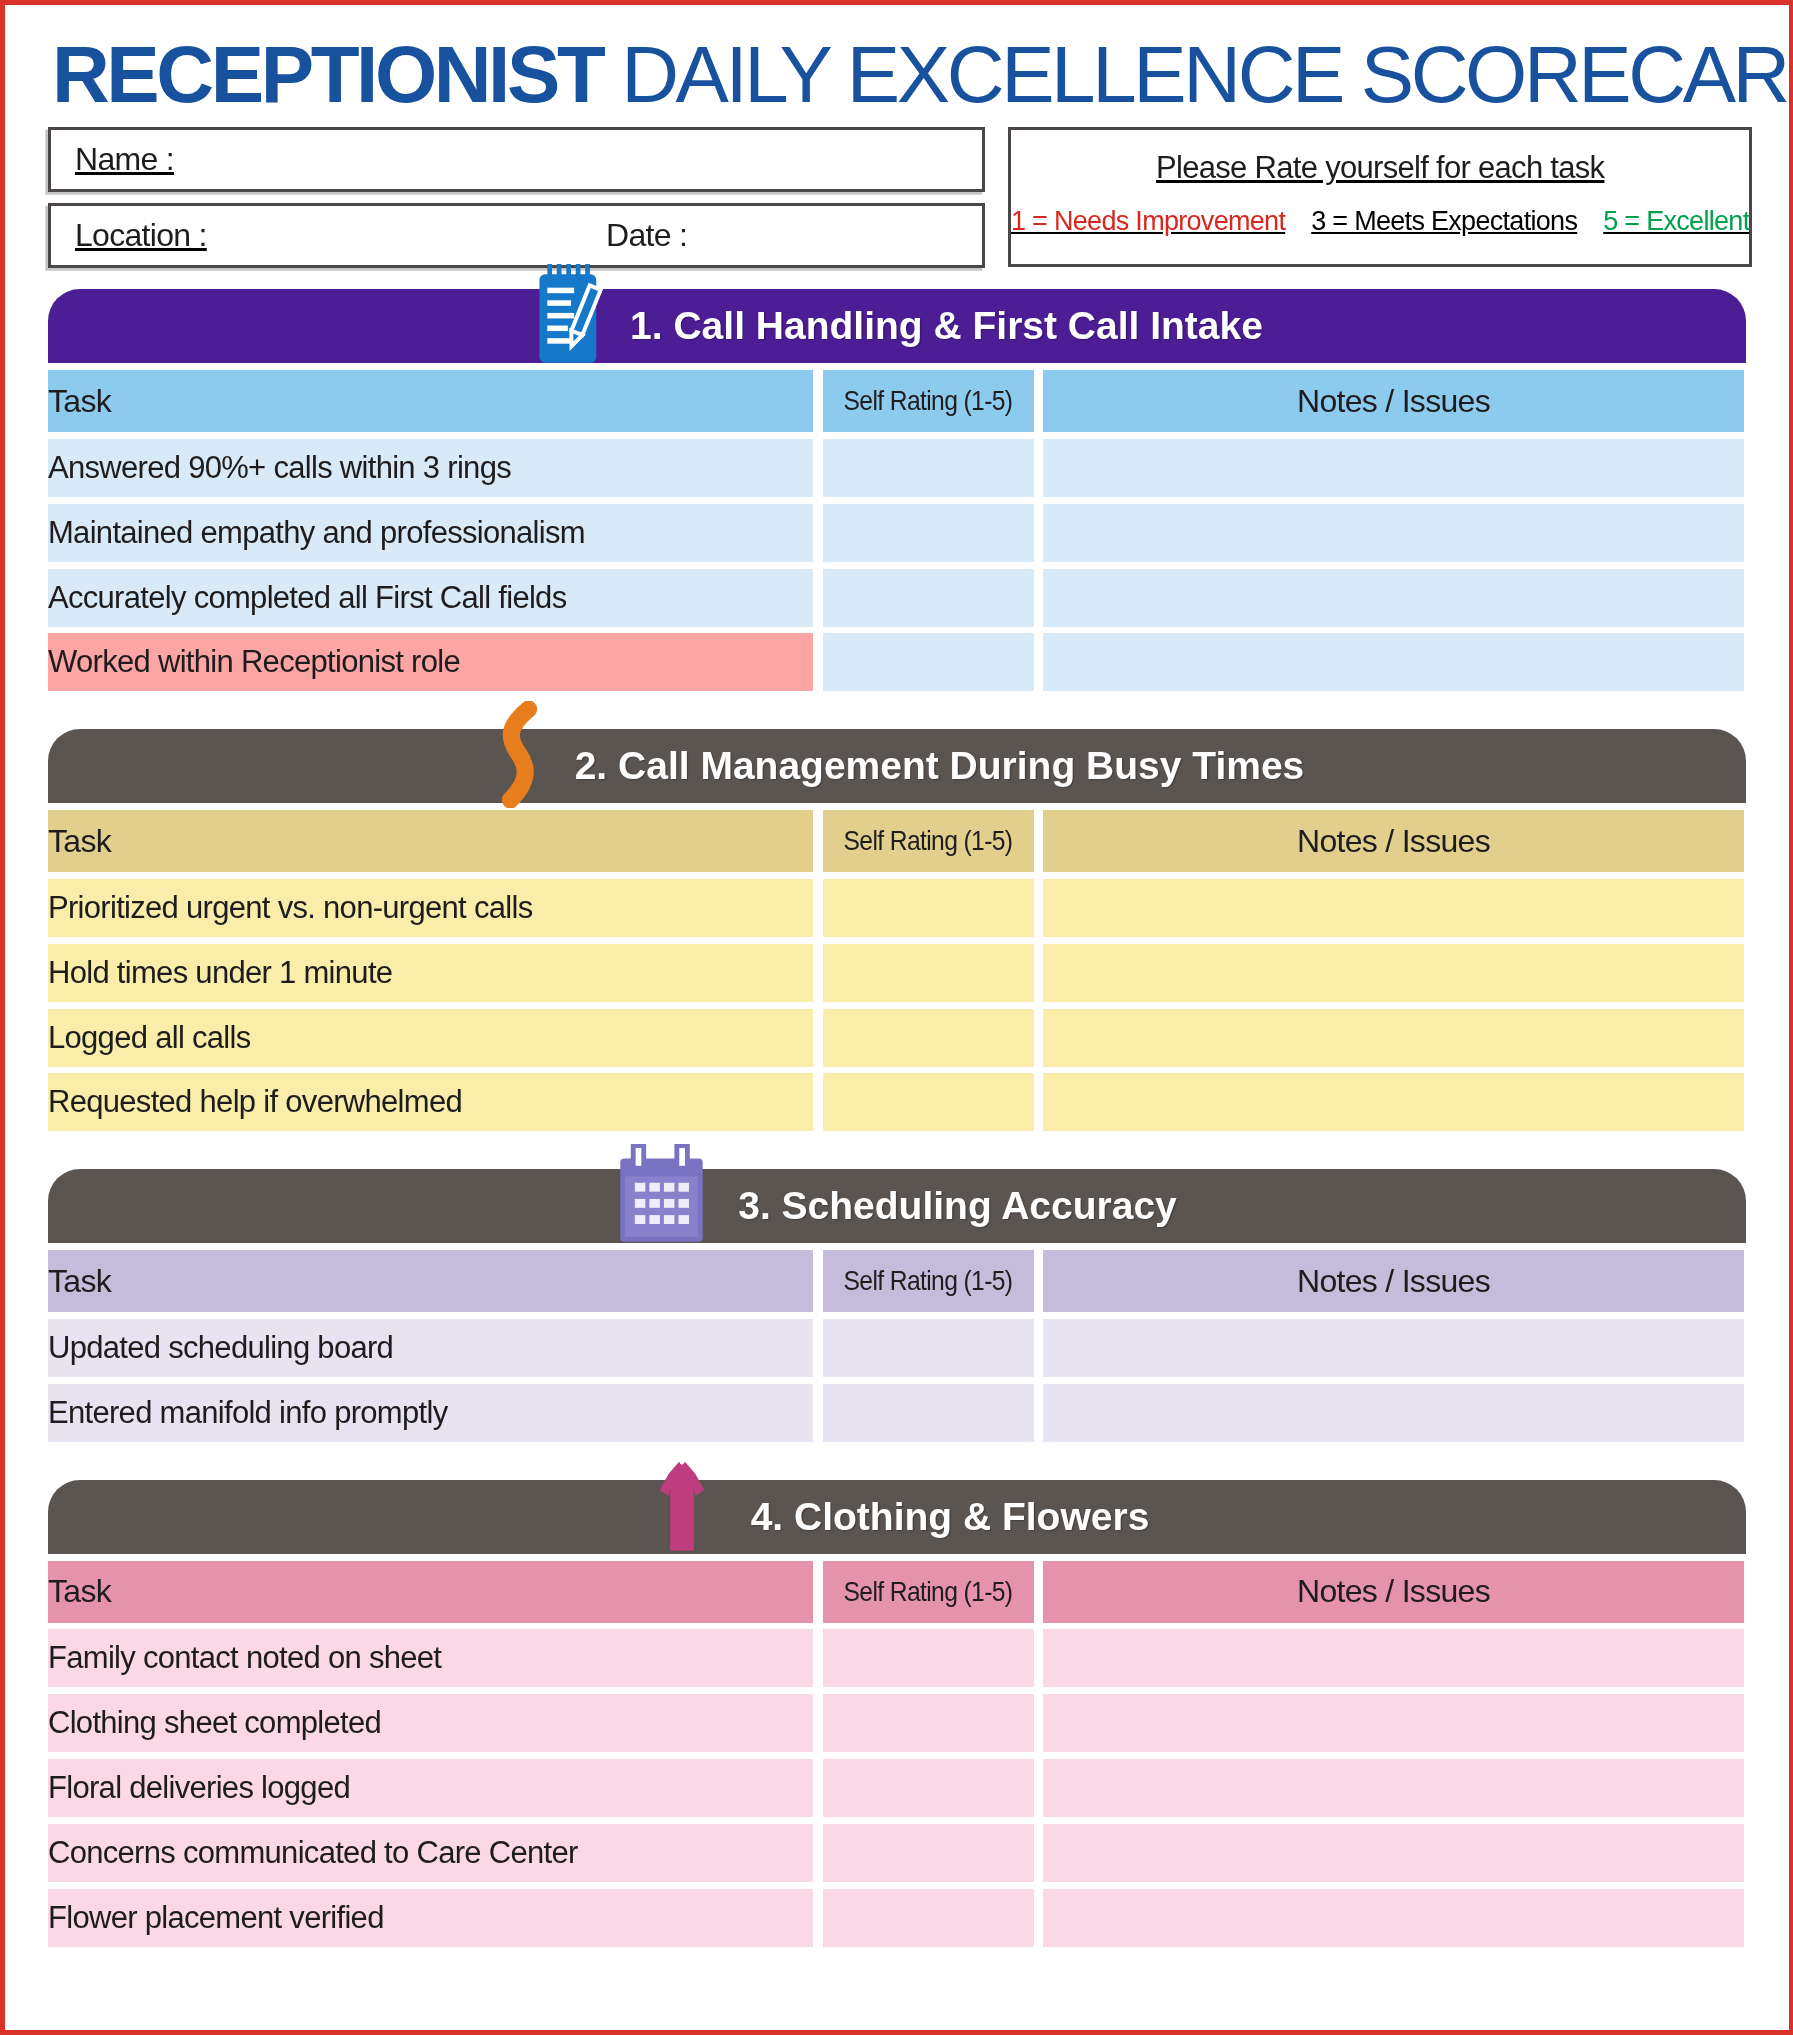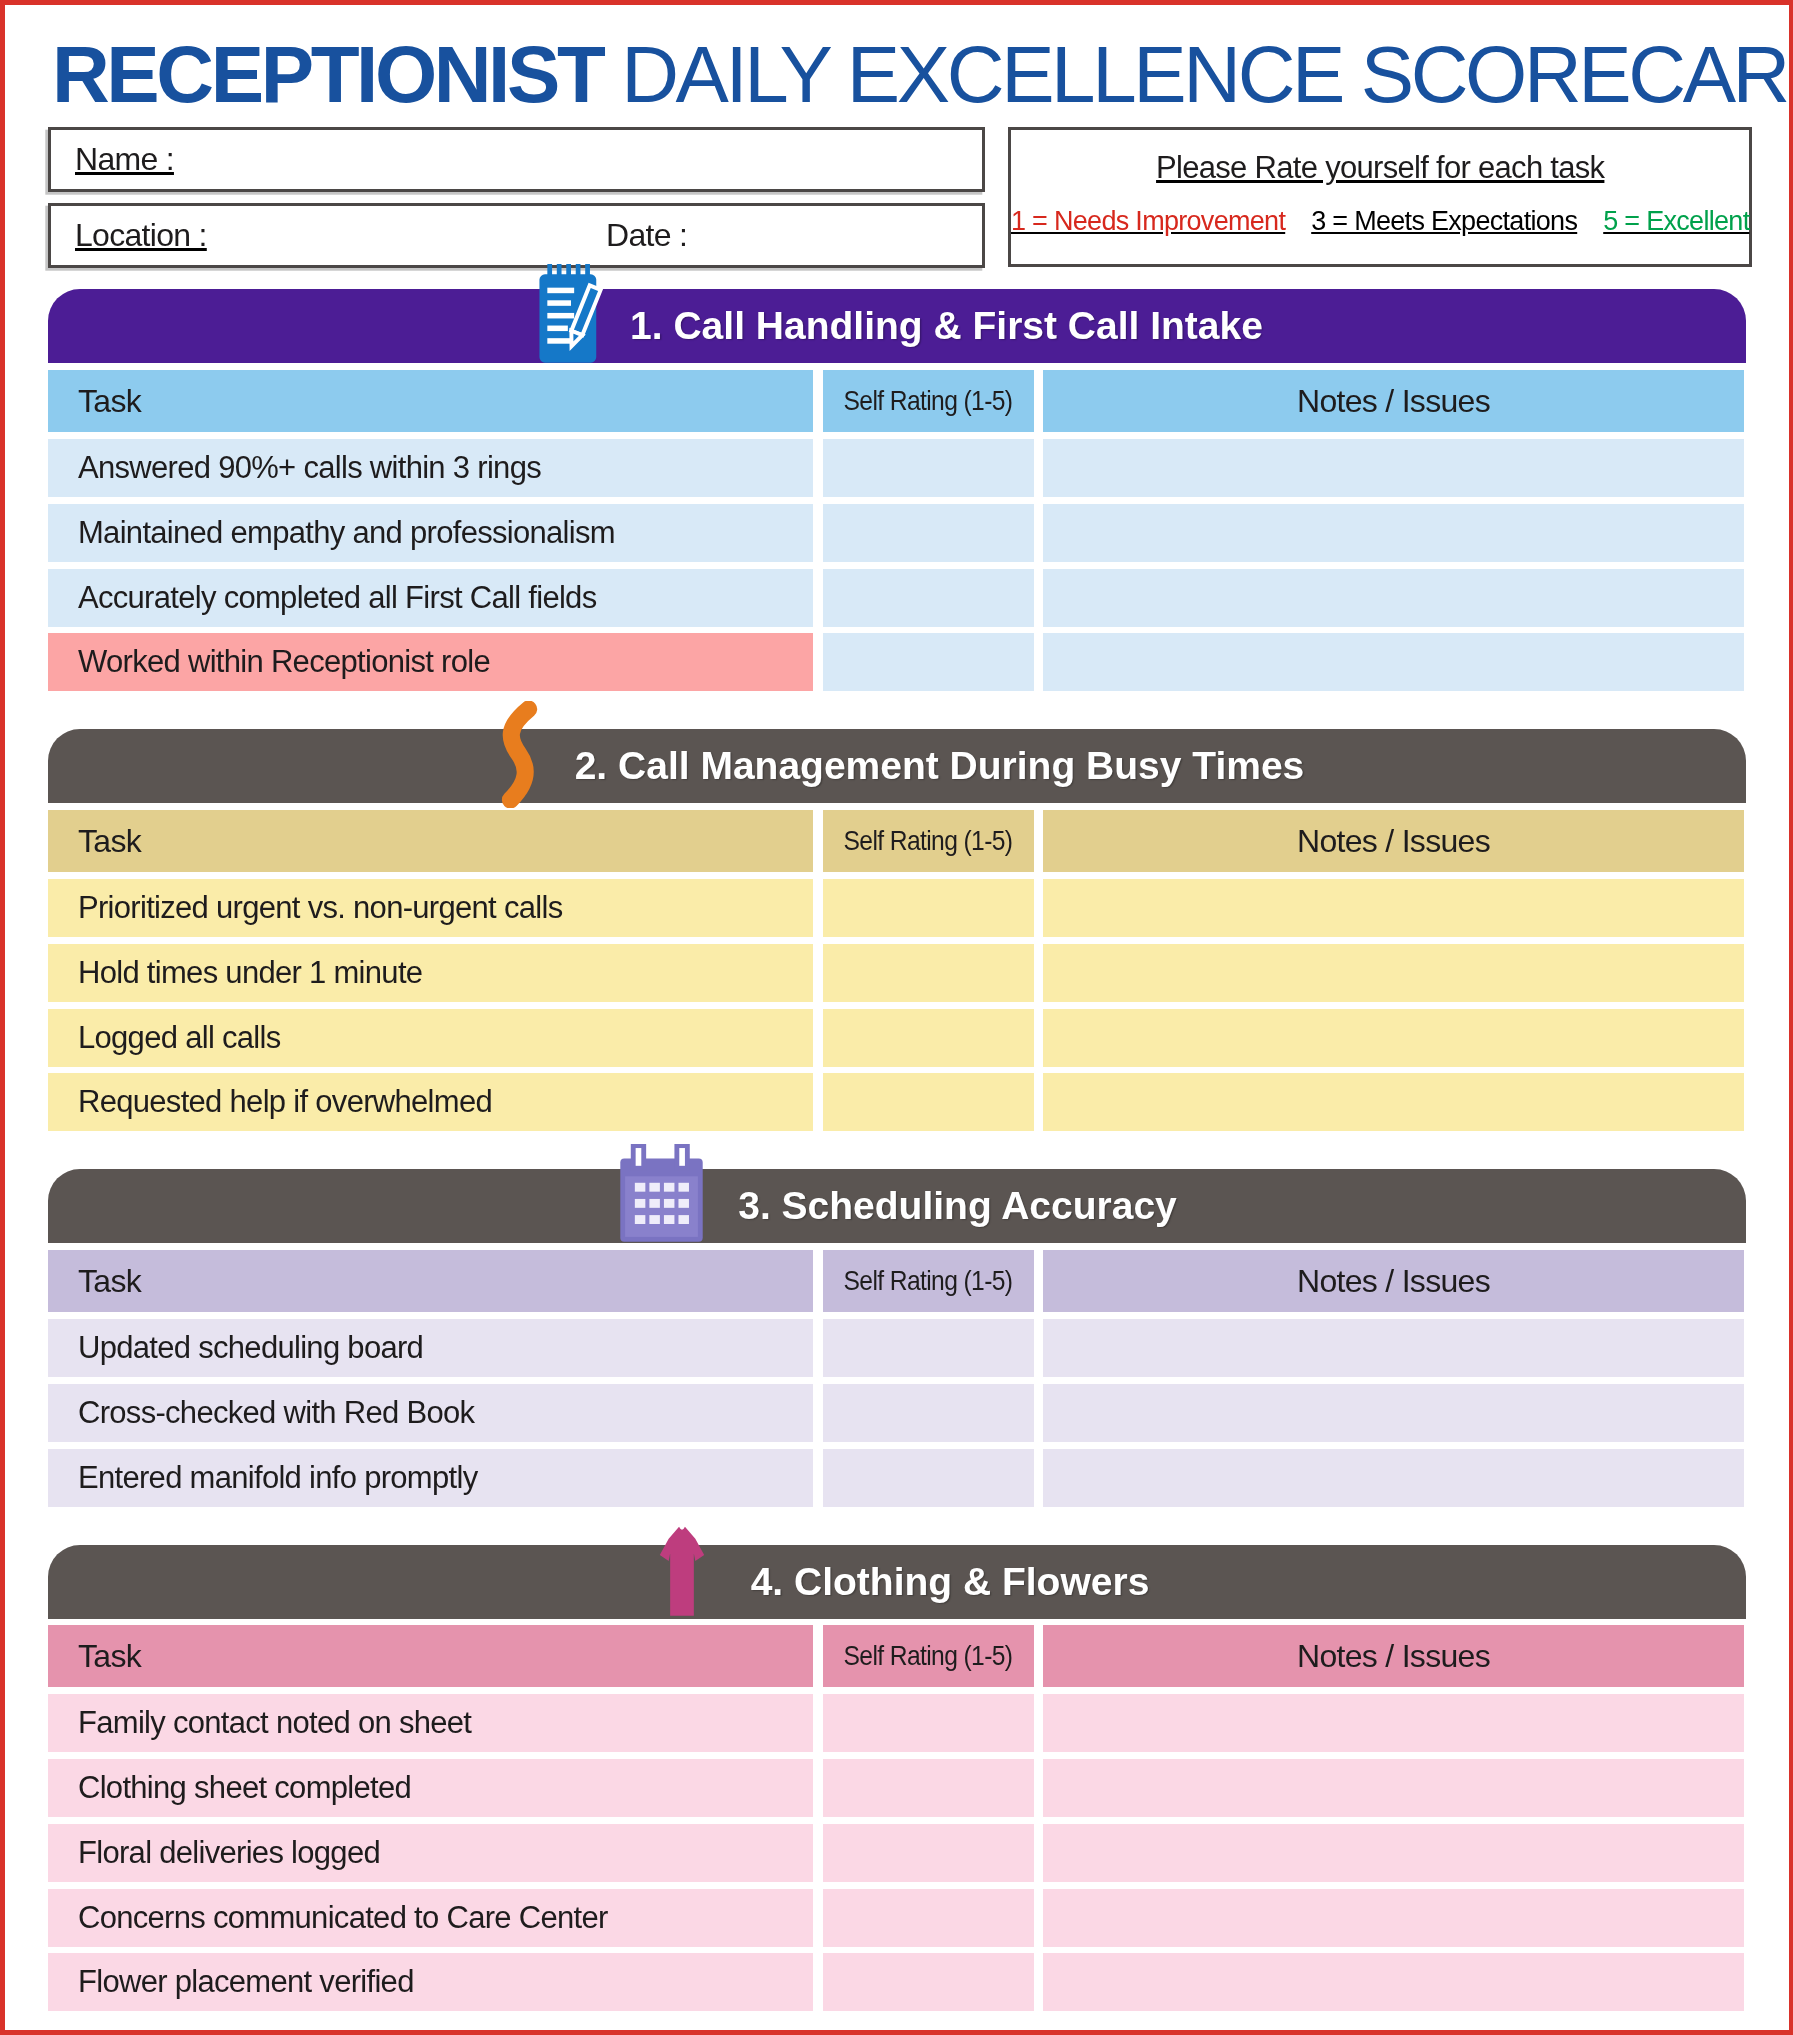--- a/index.html
+++ b/index.html
@@ -22,21 +22,21 @@
   .section{margin-top:38px;}
   .section.first{margin-top:21.6px;}
   .section-bar{position:relative;height:74px;background:#5B5552;border-radius:32px 32px 0 0;display:flex;align-items:center;justify-content:center;gap:32px;}
   .section-title{color:#fff;font-weight:700;font-size:39px;letter-spacing:0;text-shadow:1.4px 1.4px 1.4px rgba(0,0,0,.25);}
   .section-icon{margin-top:-23px;flex:none;}
   .section-icon svg{display:block;}
   .grid{display:grid;grid-template-columns:765px 211px 701px;column-gap:9.5px;margin-top:6.8px;}
   .cell{display:flex;align-items:center;box-sizing:border-box;}
   .header-row .cell{height:62px;font-size:32px;color:#1E1C1D;letter-spacing:-0.7px;}
   .data-row .cell{height:58px;font-size:31px;color:#1E1C1D;letter-spacing:-0.7px;}
-  .task-cell{padding-left:30px;justify-content:flex-start;}
+  .task-cell{justify-content:flex-start;}
   .rating-cell,.notes-cell{justify-content:center;text-align:center;}
   .condensed{display:inline-block;transform:scaleX(.88);transform-origin:center;font-size:28px;}
 </style>
 </head>
 <body>
 
 <div class="page">
 
   <h1 class="title"><span class="t-bold">RECEPTIONIST</span><span class="t-rest"> DAILY EXCELLENCE SCORECARD</span></h1>
 
@@ -189,25 +189,20 @@
             <span class="condensed">Self Rating (1-5)</span>
           </div>
       <div class="cell notes-cell col-notes" style="background: rgb(197, 188, 219);">Notes / Issues</div>
     </div>
   <div class="grid data-row">
           <div class="cell task-cell" style="background: rgb(231, 227, 241);">Updated scheduling board</div>
           <div class="cell rating-cell" style="background: rgb(231, 227, 241);"></div>
           <div class="cell notes-cell" style="background: rgb(231, 227, 241);"></div>
         </div>
         <div class="grid data-row">
-          <div class="cell task-cell" style="background: rgb(231, 227, 241);">Cross-checked with Red Book</div>
-          <div class="cell rating-cell" style="background: rgb(231, 227, 241);"></div>
-          <div class="cell notes-cell" style="background: rgb(231, 227, 241);"></div>
-        </div>
-        <div class="grid data-row">
           <div class="cell task-cell" style="background: rgb(231, 227, 241);">Entered manifold info promptly</div>
           <div class="cell rating-cell" style="background: rgb(231, 227, 241);"></div>
           <div class="cell notes-cell" style="background: rgb(231, 227, 241);"></div>
         </div>
       </section>
 
   <section class="section">
     <div class="section-bar" style="background: rgb(91, 85, 82);">
       <span class="section-icon">
             <svg width="74" height="101" viewBox="0 0 100 130">

